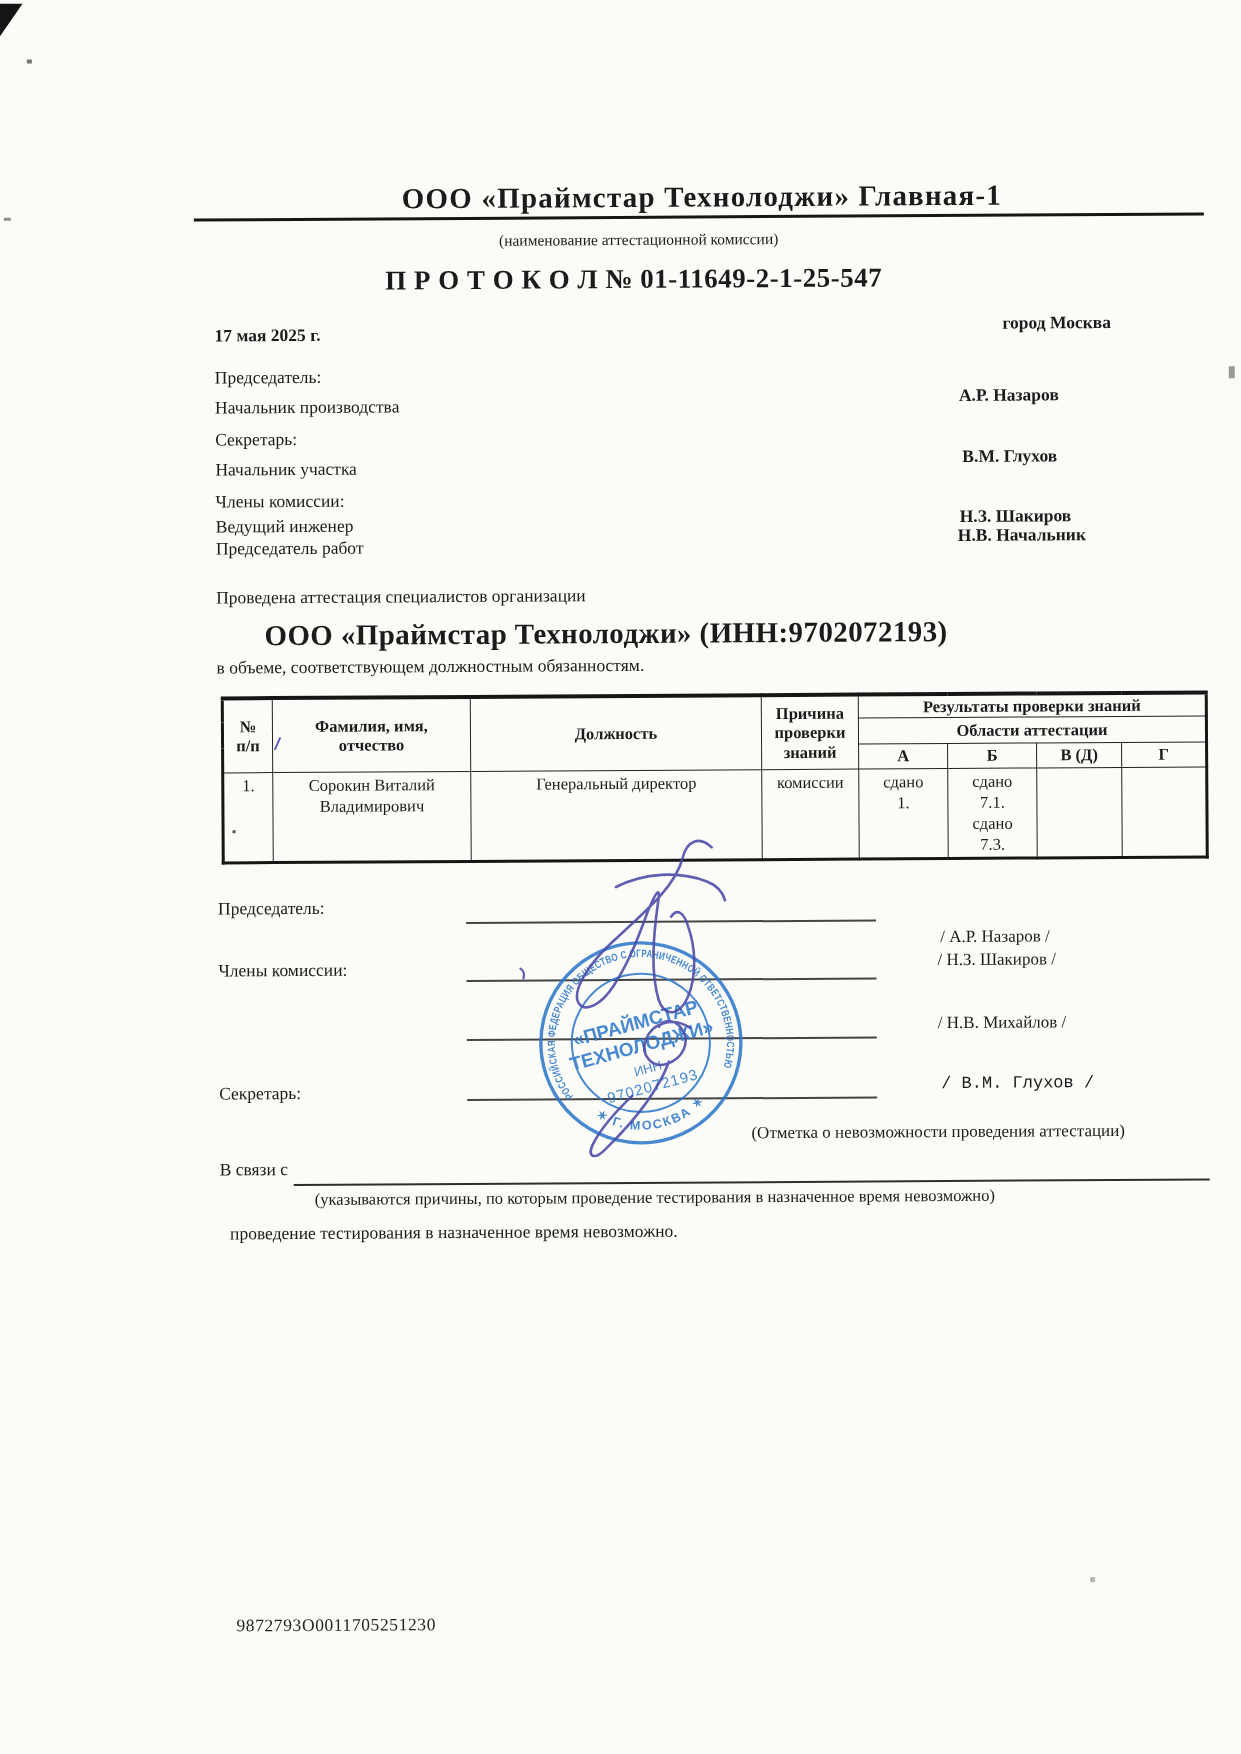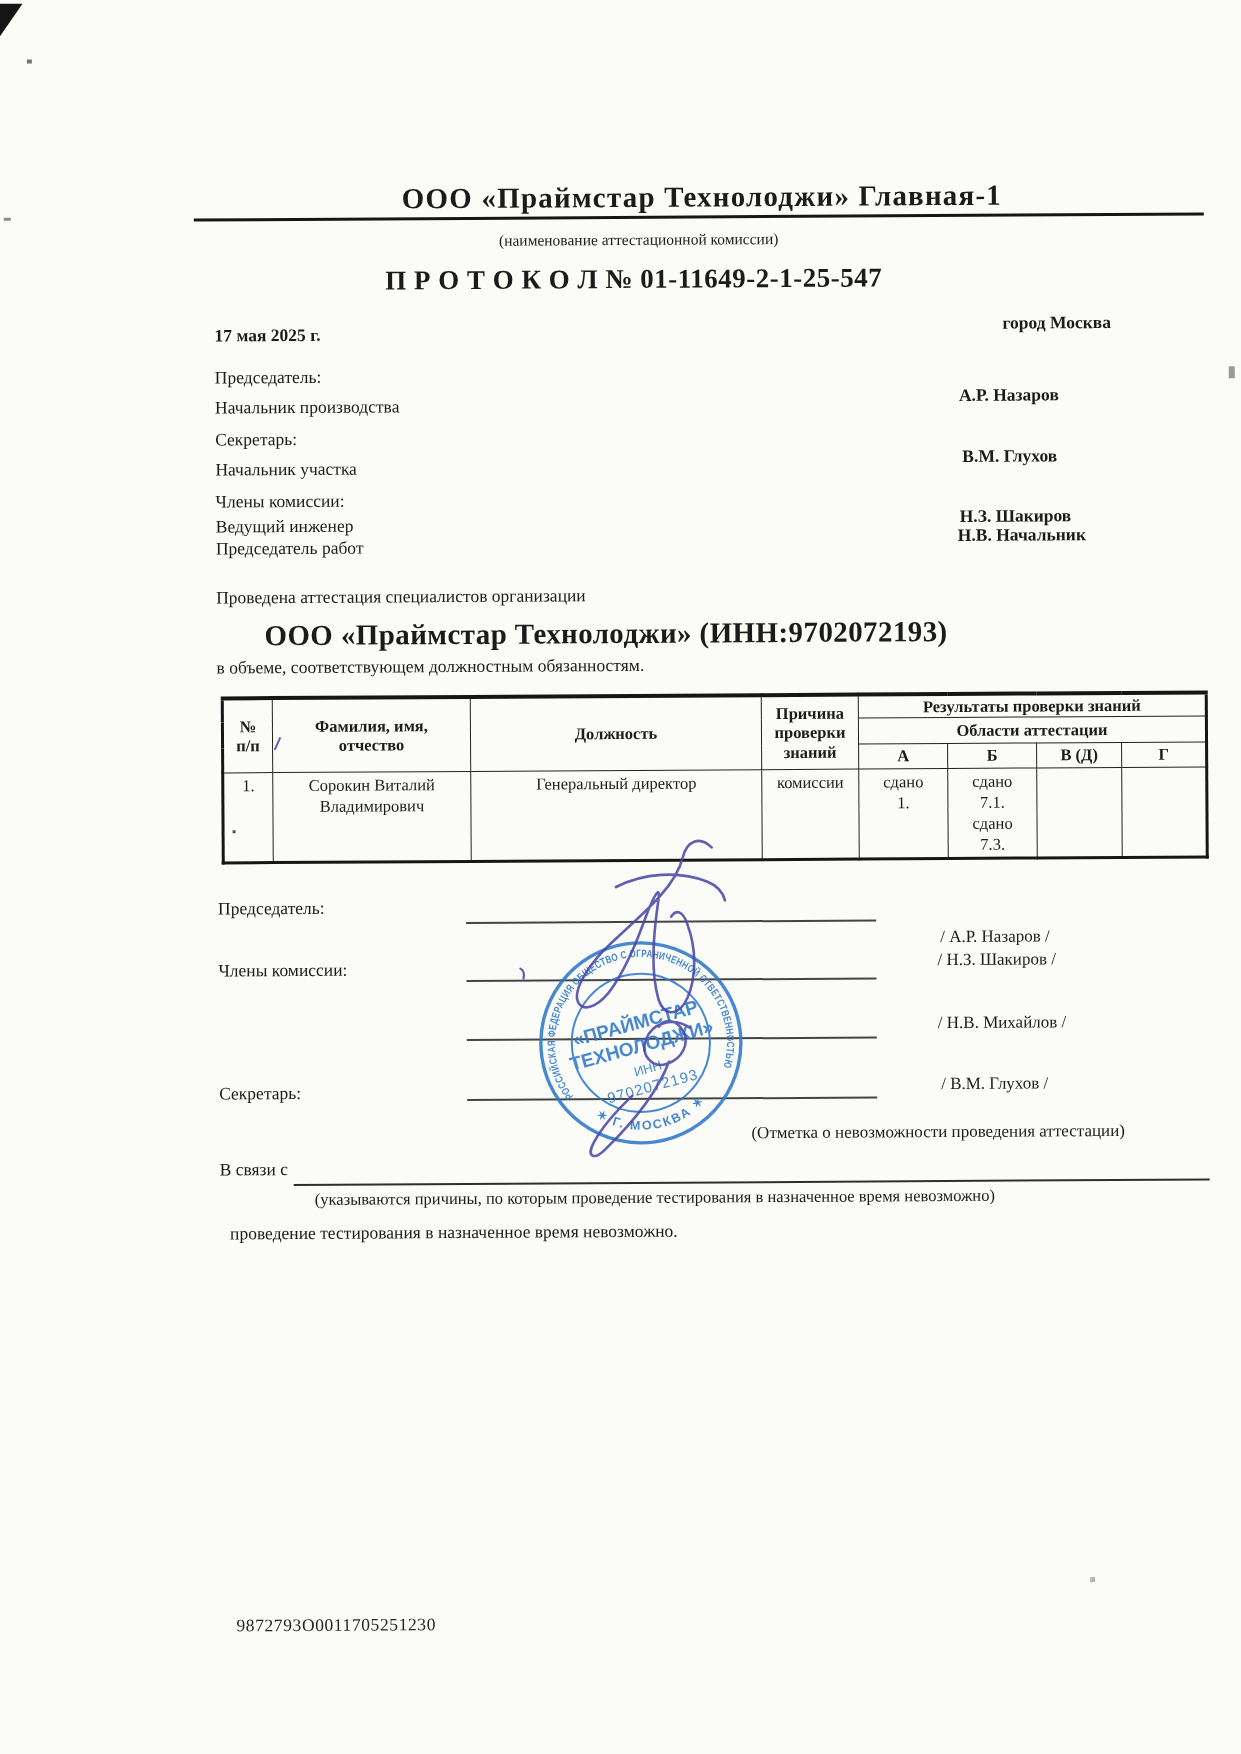--- a/index.html
+++ b/index.html
@@ -160,21 +160,21 @@
 
   <div class="abs lbl" style="left:218px;top:958px;">Члены комиссии:</div>
   <div class="sig-line" style="left:466px;top:979px;width:410px;"></div>
   <div class="abs sig-name" style="left:937px;top:952px;text-align:center;">/ Н.З. Шакиров /</div>
 
   <div class="sig-line" style="left:466px;top:1038px;width:410px;"></div>
   <div class="abs sig-name" style="left:937px;top:1015px;">/ Н.В. Михайлов /</div>
 
   <div class="abs lbl" style="left:218px;top:1081px;">Секретарь:</div>
   <div class="sig-line" style="left:466px;top:1098px;width:410px;"></div>
-  <div class="abs sig-name" style="left:940px;top:1076px;">/ В.М. Глухов /</div>
+  <div class="abs sig-name" style="left:940px;top:1076px;font-family:Liberation Mono, monospace;">/ В.М. Глухов /</div>
 
   <div class="abs note-right">(Отметка о невозможности проведения аттестации)</div>
 
   <div class="abs due">В связи с</div>
   <div class="abs due-line"></div>
   <div class="abs reasons">(указываются причины, по которым проведение тестирования в назначенное время невозможно)</div>
   <div class="abs impossible">проведение тестирования в назначенное время невозможно.</div>
   <div class="abs doc-code">9872793О0011705251230</div>
 
   <svg id="stamp-svg" viewBox="-105 -105 210 210">

